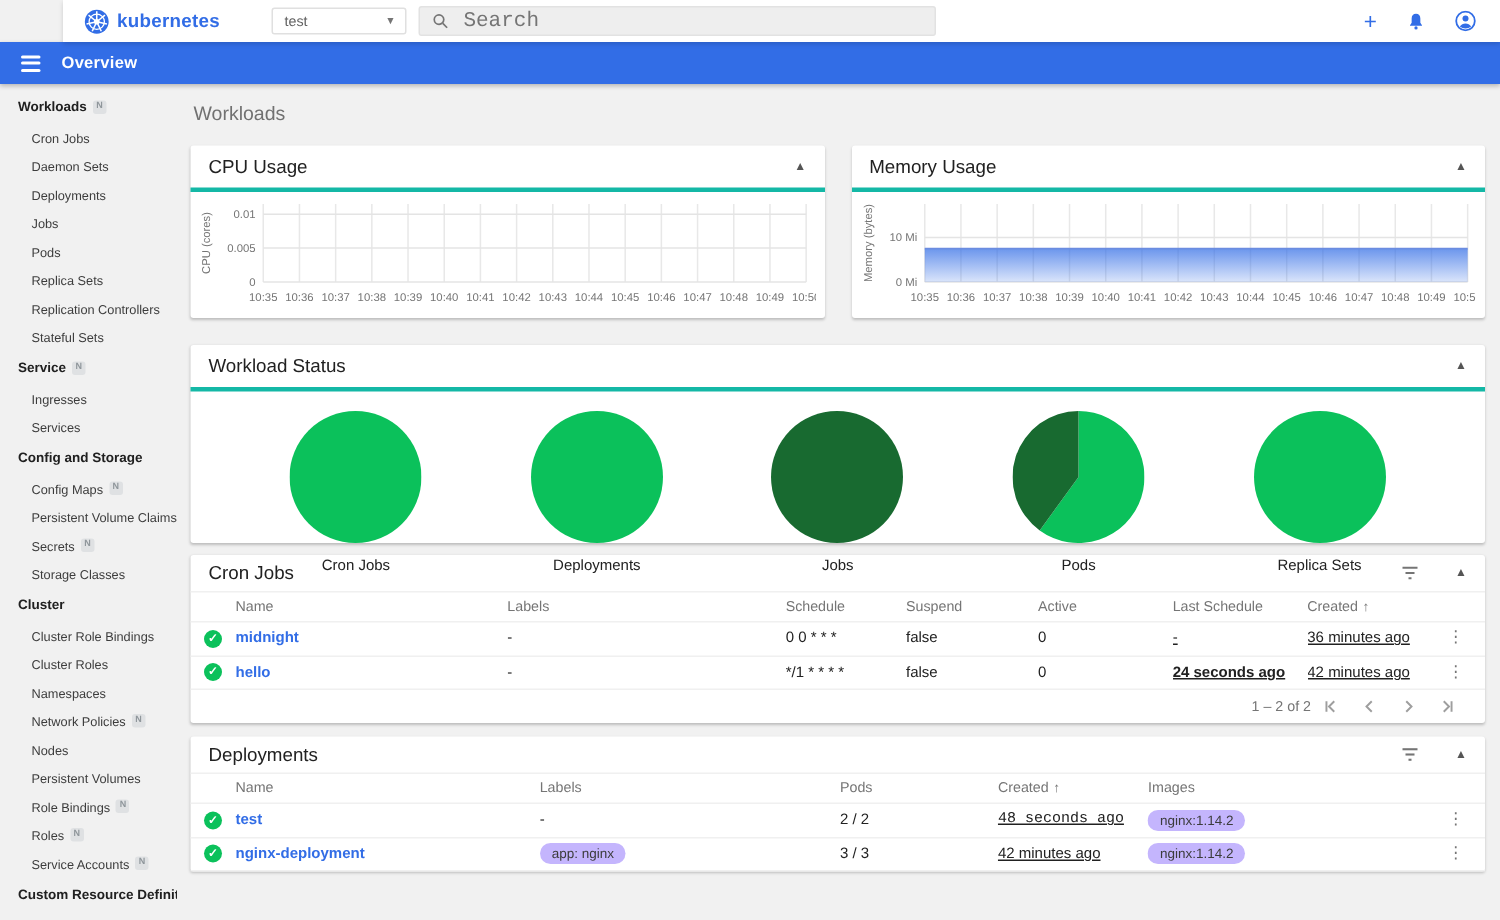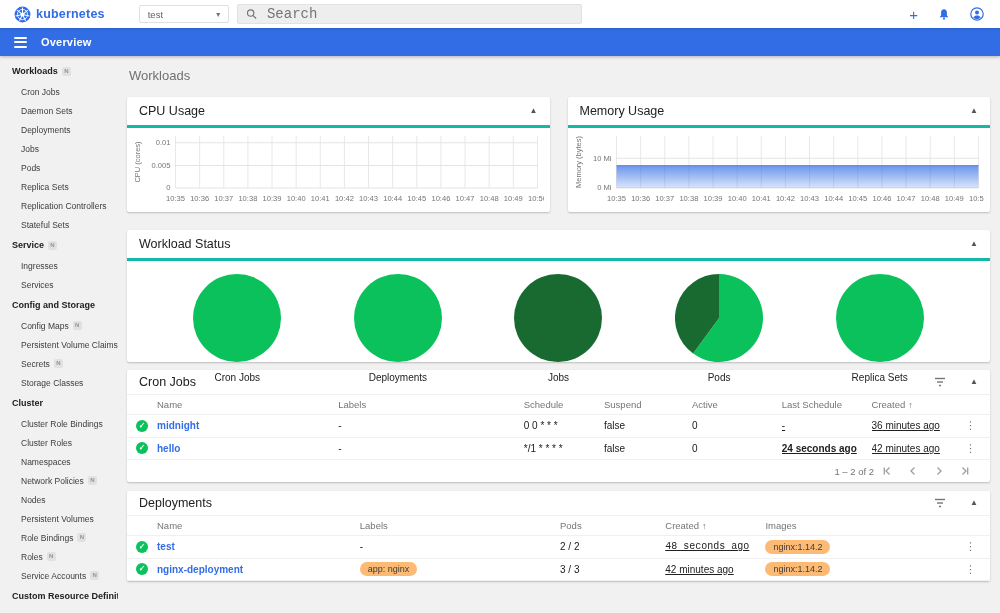--- a/index.html
+++ b/index.html
@@ -1,20 +1,20 @@
 <!DOCTYPE html>
 <html><head>
 <meta charset="utf-8">
 <style>
   * { box-sizing: border-box; margin: 0; padding: 0; }
   html, body { width: 1000px; height: 613px; overflow: hidden; }
   body { font-family: "Liberation Sans", sans-serif; background: #f1f1f1; color: #212121; }
 
   
-  .app-header { position: relative; z-index: 5; height: 28px; background: #fff; display: flex; align-items: center; padding: 0 14px; box-shadow: 0 1px 3px rgba(0,0,0,.15); }
+  .app-header { position: relative; z-index: 5; height: 28px; background: #fff; display: flex; align-items: center; padding: 0 14px; box-shadow: 0 1px 3px rgba(0,0,0,.15); margin-left: 42px; }
   .brand { display: flex; align-items: center; gap: 5px; cursor: pointer; }
   .brand-text { color: #326de6; font-weight: bold; font-size: 12.5px; letter-spacing: .2px; }
   .ns-select { margin-left: 34px; width: 90px; height: 18px; border: 1px solid #e0e0e0; background: #fff; border-radius: 2px; display: flex; align-items: center; justify-content: space-between; padding: 0 6px 0 8px; font-size: 9.5px; color: #616161; cursor: pointer; }
   .ns-caret { font-size: 7px; color: #757575; }
   .search-box { margin-left: 8px; width: 345px; height: 20px; background: #eee; border: 1px solid #e2e2e2; border-radius: 2px; display: flex; align-items: center; padding: 0 8px; gap: 10px; }
   .search-box input { border: none; outline: none; background: transparent; font-size: 14px; width: 100%; font-family: Liberation Mono, monospace; color: #424242; }
   .search-box input::placeholder { color: #757575; }
   .header-actions { margin-left: auto; display: flex; align-items: center; gap: 20px; padding-right: 2px; }
   .plus-icon { color: #326de6; font-size: 15px; line-height: 1; cursor: pointer; }
   .icon-btn { cursor: pointer; display: flex; align-items: center; }
@@ -58,21 +58,21 @@
   .table-card .card-header { padding: 5px 12px; border-bottom: none; }
   .t-head { display: flex; align-items: center; height: 21px; border-bottom: 1px solid #f0f0f0; border-top: 1px solid #f0f0f0; font-size: 9.5px; color: #757575; }
   .t-row { display: flex; align-items: center; height: 22.5px; border-bottom: 1px solid #f0f0f0; font-size: 10px; color: #212121; }
   .t-cell { white-space: nowrap; overflow: hidden; text-overflow: ellipsis; padding-right: 6px; }
   .t-cell.sortable { cursor: pointer; }
   .icon-cell { width: 30px; flex: none; display: flex; justify-content: center; align-items: center; }
   .menu-cell { flex: 1; display: flex; justify-content: flex-end; padding-right: 14px; }
   .check-icon { width: 12px; height: 12px; border-radius: 50%; background: #0bc15b; color: #fff; font-size: 8px; line-height: 12px; text-align: center; font-weight: bold; }
   .name-link { color: #326de6; cursor: pointer; font-weight: bold; }
   .underlined { text-decoration: underline; }
-  .chip { display: inline-block; background: #fdba74; border-radius: 9px; padding: 2px 8px; font-size: 9px; color: #3c3c3c; }
+  .chip { display: inline-block; background: #c4b5fd; border-radius: 9px; padding: 2px 8px; font-size: 9px; color: #3c3c3c; }
   .kebab { color: #757575; font-size: 11px; cursor: pointer; line-height: 1; }
   .sort-arrow { font-size: 9px; color: #757575; margin-left: 3px; }
   .t-pagination { display: flex; align-items: center; justify-content: flex-end; height: 22px; gap: 0; }
   .page-range { font-size: 9.5px; color: #757575; }
   .pg-btn { width: 26px; display: flex; justify-content: center; cursor: pointer; }
   .pg-btn svg { stroke: #9e9e9e; fill: none; stroke-width: 1.3; }
   .t-pagination { padding-right: 12px; }
   .filter-icon { cursor: pointer; display: flex; align-items: center; }
 </style>
 </head>

